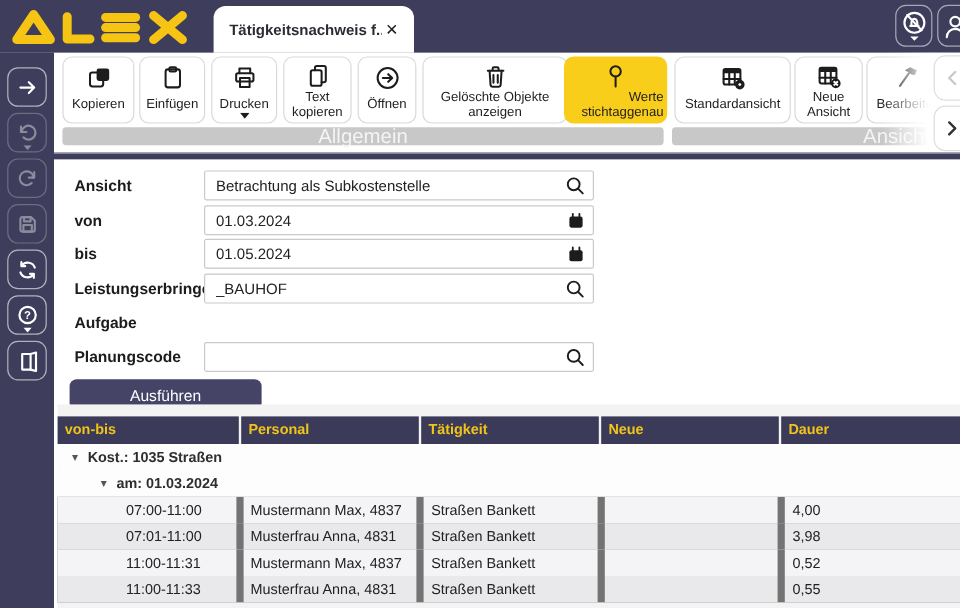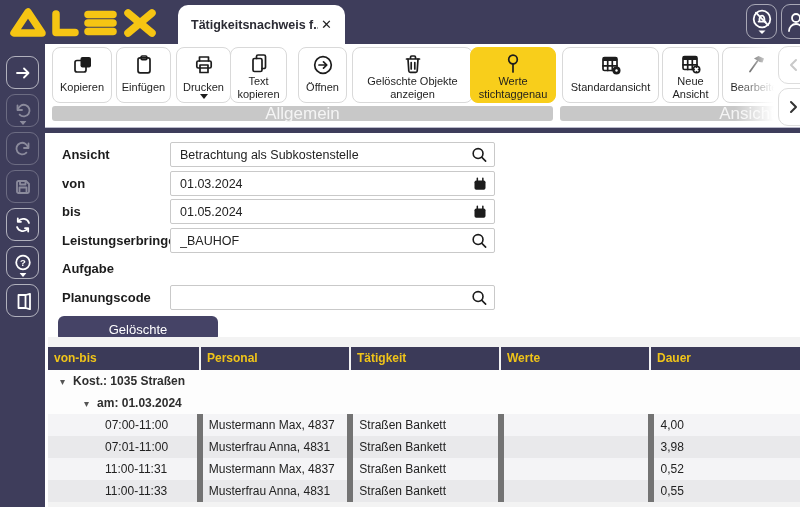--- a/index.html
+++ b/index.html
@@ -26,21 +26,21 @@
   .sbtn.dim { opacity:.4; }
   .sbtn .caret { position:absolute; bottom:1px; left:50%; transform:translateX(-50%); line-height:0; }
 
   
   .toolbar { position:absolute; left:45px; top:44px; width:755px; height:83px; background:#fff; }
   .tbtn { position:absolute; top:3px; height:56px; border:1px solid #d9d9d9; border-radius:8px; background:#fff;
           display:flex; flex-direction:column; align-items:center; padding-top:5px; cursor:pointer;
           font-size:11px; color:#1e1e1e; text-align:center; line-height:1.15; }
   .tbtn .ticon { height:23px; display:flex; align-items:center; justify-content:center; }
   .tbtn .tlabel { flex:1; display:flex; align-items:center; justify-content:center; padding:0 2px 3px 2px; }
-  .tbtn.active { background:#F8CE1B; border-color:#F8CE1B; }
+  .tbtn.active { background:#F8CE1B; border-color:#F8CE1B;text-align:right; }
   .tbtn .ddcaret { position:absolute; bottom:3px; left:50%; transform:translateX(-50%); line-height:0; }
   .groupbar { position:absolute; top:62px; height:15px; background:#c8c8c8; border-radius:3px;
               font-size:17px; color:#f4f4f4; line-height:15px; text-align:center; }
   .groupbar.g2 { text-align:right; padding-right:25px; }
   .tb-fade { position:absolute; top:0; left:690px; width:65px; height:83px;
              background:linear-gradient(90deg, rgba(255,255,255,0), #fff 60%); }
   .scrollbtn { position:absolute; left:733px; width:34px; height:38px; background:#fff; border:1px solid #ddd;
                border-radius:10px; display:flex; align-items:center; justify-content:flex-start; padding-left:10px; cursor:pointer; }
   .scrollbtn.up { top:2px; } .scrollbtn.dn { top:44px; }
 
@@ -199,21 +199,21 @@
           <rect class="si" x="3.8" y="7" width="14.4" height="7" rx="1.5"></rect>
           <rect class="si" x="7" y="11" width="8" height="7.5"></rect>
         </svg>
       </span>
       <span class="tlabel">Drucken</span>
       <svg class="ddcaret" width="8" height="5" viewBox="0 0 8 5">
         <polygon class="sif" points="0,0 8,0 4,5"></polygon>
       </svg>
     </div>
 
-    <div class="tbtn" style="left:185px;width:57px">
+    <div class="tbtn" style="left:191px;width:57px">
       <span class="ticon">
         <svg width="22" height="22" viewBox="0 0 22 22">
           <rect class="si" x="5" y="5.5" width="9" height="13" rx="1.5"></rect>
           <path class="si" d="M8.5 5.5 V3.5 a1.5 1.5 0 0 1 1.5 -1.5 H16 a1.5 1.5 0 0 1 1.5 1.5 V14 a1.5 1.5 0 0 1 -1.5 1.5 h-2"></path>
         </svg>
       </span>
       <span class="tlabel">Text kopieren</span>
     </div>
 
     <div class="tbtn" style="left:253px;width:49px">
@@ -370,28 +370,28 @@
         <input class="finput" value="" style="">
         <span class="ficon">
           <svg width="17" height="17" viewBox="0 0 18 18">
               <circle class="si" cx="7.5" cy="7.5" r="5.2"></circle>
               <path class="si" d="M11.5 11.5 L15.5 15.5"></path>
             </svg>
         </span>
       </span>
     </div>
 
-    <button class="exec">Gelöschte</button>
+    <button class="exec">Ausführen</button>
 
     <div class="tablewrap">
       <div class="thead">
         <div class="th c1">von-bis</div>
         <div class="th c2">Personal</div>
         <div class="th c3">Tätigkeit</div>
-        <div class="th c4">Werte</div>
+        <div class="th c4">Neue</div>
         <div class="th c5">Dauer</div>
       </div>
 
       <div class="rows">
         <div class="grow lvl1">
           <span class="gcaret">▾</span>
           <span>Kost.: 1035 Straßen</span>
         </div>
         <div class="grow lvl2">
           <span class="gcaret">▾</span>

